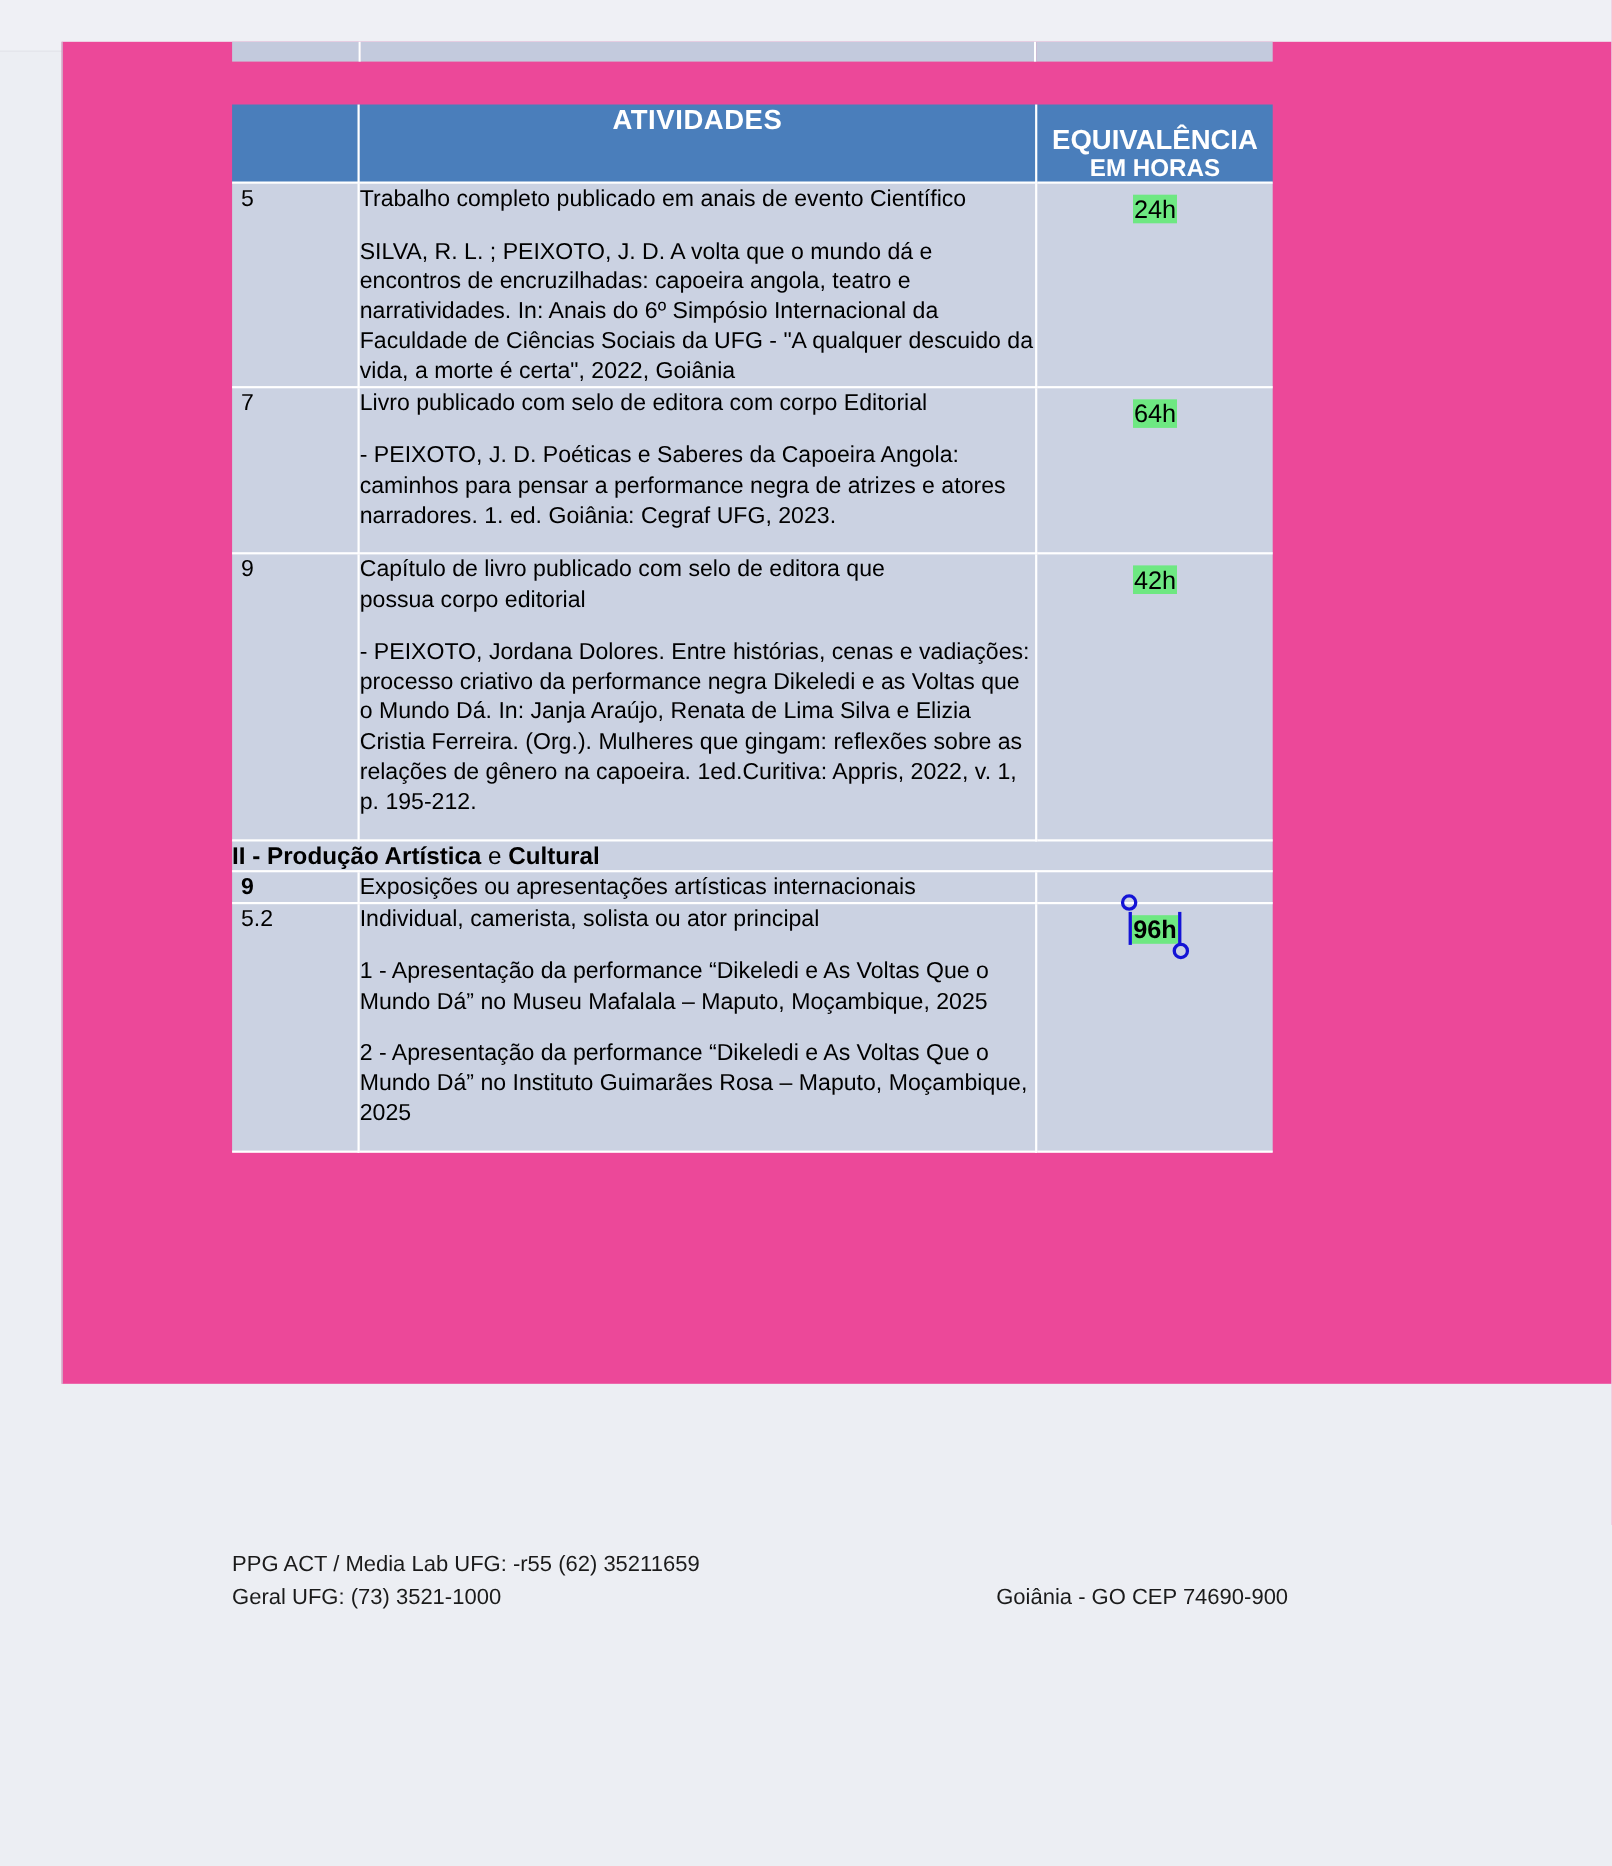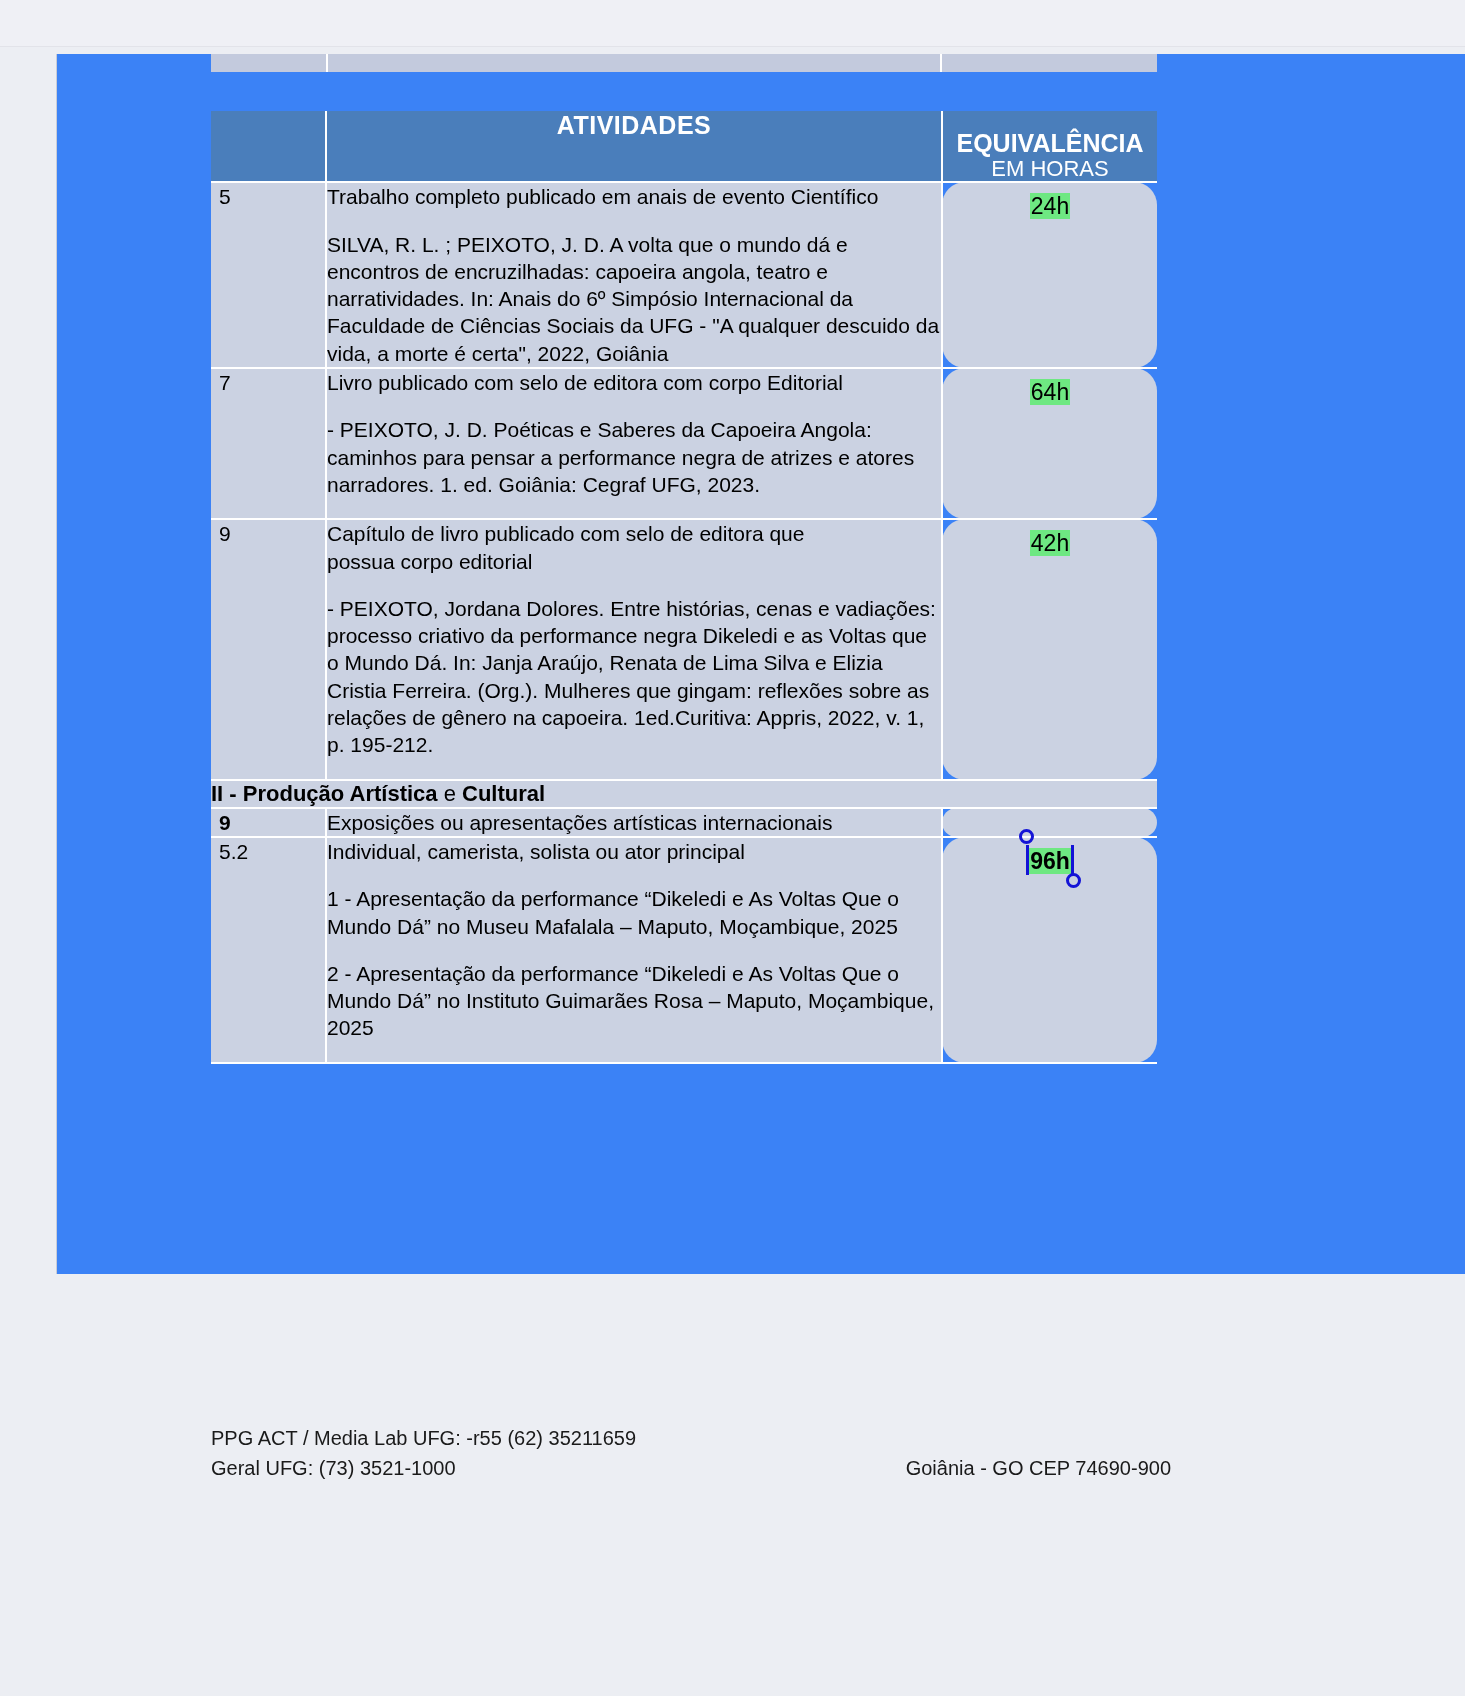--- a/index.html
+++ b/index.html
@@ -18,25 +18,25 @@
   .topbar {
     position: absolute;
     top: 0; left: 0;
     width: 1465px;
     height: 46px;
     background: #eff0f5;
     border-bottom: 1px solid #e2e3e9;
   }
   .doc-sheet {
     position: absolute;
-    top: 54px;
+    top: 38px;
     left: 56px;
     width: 1409px;
     height: 1220px;
-    background: #3b82f6;
+    background: #ec4899;
     border-left: 1px solid #c9ccd6;
   }
   .doc-inner {
     position: absolute;
     top: 0;
     left: 154px;
     width: 946px;
   }
   
   .stub-row {
@@ -68,35 +68,35 @@
     font-weight: bold;
     text-align: center;
     border-right: 2px solid #ffffff;
     border-bottom: 2px solid #ffffff;
     height: 60px;
     vertical-align: middle;
   }
   .hdr th:last-child { border-right: none; }
   .hdr .t-act { font-size: 25px; letter-spacing: .5px; }
   .hdr .eq1 { font-size: 25px; display: block; line-height: 1.0; margin-top: 20px; }
-  .hdr .eq2 { font-size: 22px; display: block; line-height: 1.15; font-weight: normal; }
+  .hdr .eq2 { font-size: 22px; display: block; line-height: 1.15; font-weight: bold; }
 
   .cell {
     background: #cbd2e2;
     border-right: 2px solid #ffffff;
     border-bottom: 2px solid #ffffff;
     padding: 8px 10px 12px 10px;
     font-size: 21px;
     line-height: 1.30;
     color: #000000;
   }
   .cell.last { border-right: none; }
   .cell.num { font-size: 21px; padding-left: 8px; }
   .cell.num.b { font-weight: bold; }
-  .cell.eq { text-align: center; padding-top: 9px; border-radius: 23px; }
+  .cell.eq { text-align: center; padding-top: 9px; }
 
   .title-bold { font-weight: normal; }
   .gap { height: 20px; }
 
   .hl {
     background: #6ee882;
     padding: 0 1px;
     font-size: 23px;
   }
 

